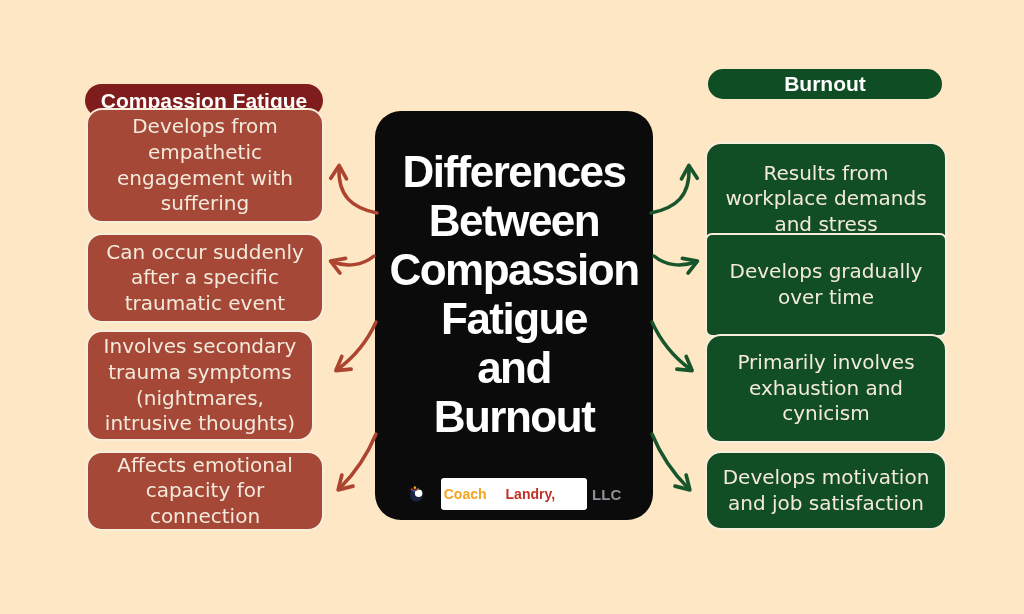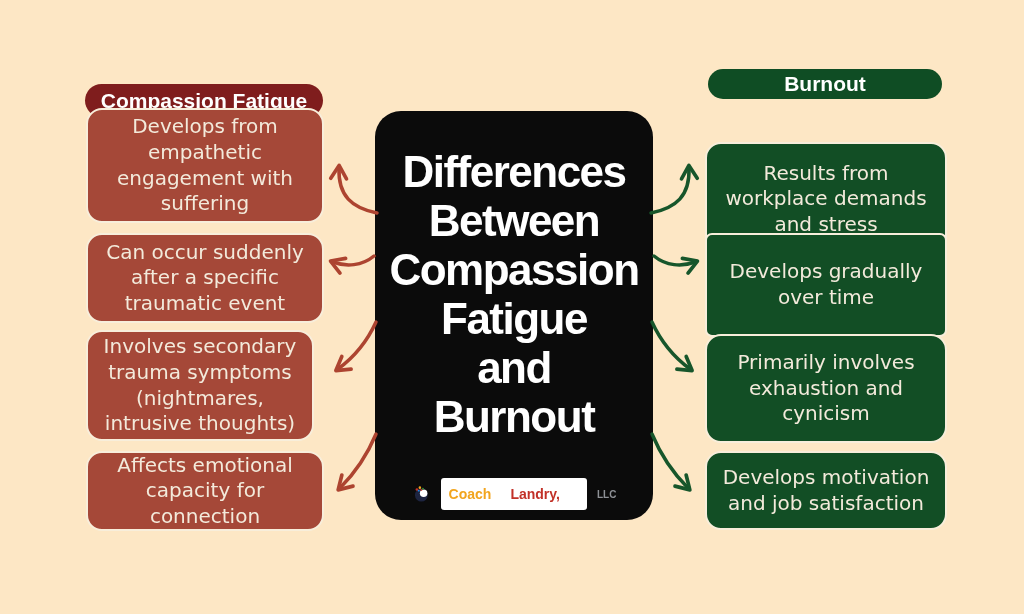--- a/index.html
+++ b/index.html
@@ -51,21 +51,21 @@
     letter-spacing:-1.5px;
   }
   .brand {
     position:absolute; left:50%; transform:translateX(-50%); bottom:10px;
     width:146px; height:32px; background:#FFFFFF; border-radius:3px;
     display:flex; align-items:center; justify-content:center; gap:19px;
     font-family:"Liberation Sans", sans-serif; font-weight:bold;
   }
   .brand .coach  { color:#F2A51E; font-size:14px; }
   .brand .landry { color:#C23128; font-size:14px; }
-  .brand .llc    { color:#8E9196; font-size:10px; margin-left:18px; }
+  .brand .llc    { color:#8E9196; font-size:15px; margin-left:18px; }
 
   
   #arrows { position:absolute; left:0; top:0; width:1024px; height:614px; pointer-events:none; }
 </style>
 </head>
 <body>
 
 <div id="canvas">
 
   <div class="abs pill pill-left">Compassion Fatigue</div>

